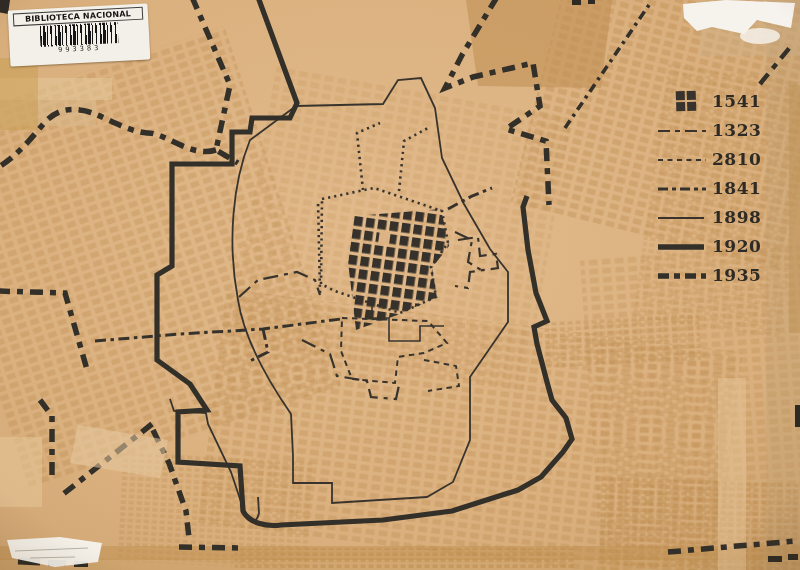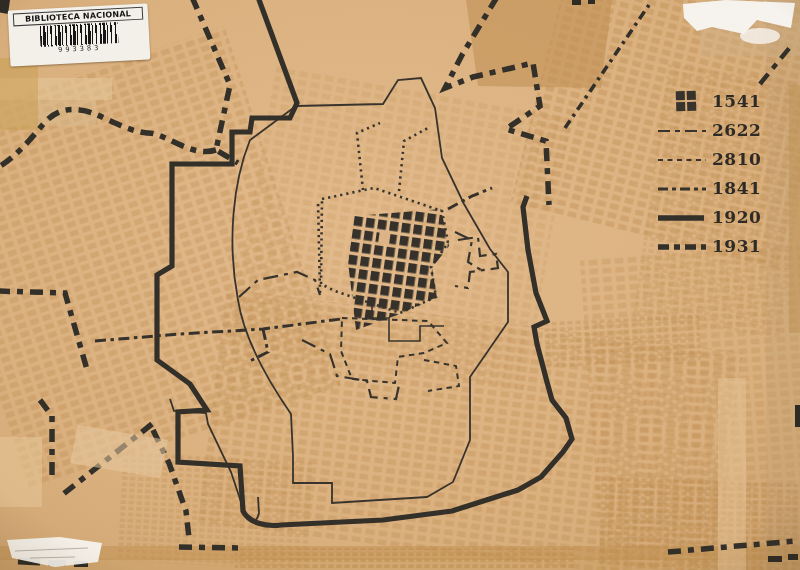--- a/index.html
+++ b/index.html
@@ -178,53 +178,61 @@
           </span>
       </span>
       <span class="lyear">1541</span>
     </div>
     <div class="lrow">
       <span class="lsample">
         <svg width="52" height="18" viewBox="0 0 52 18">
             <line x1="2" y1="10" x2="50" y2="10" stroke="#38342d" stroke-width="2" stroke-dasharray="12 5 5 5"></line>
           </svg>
       </span>
-      <span class="lyear">2622</span>
+      <span class="lyear">1323</span>
     </div>
     <div class="lrow">
       <span class="lsample">
         <svg width="52" height="18" viewBox="0 0 52 18">
             <line x1="2" y1="10" x2="50" y2="10" stroke="#38342d" stroke-width="1.8" stroke-dasharray="5 4.5"></line>
           </svg>
       </span>
       <span class="lyear">2810</span>
     </div>
     <div class="lrow">
       <span class="lsample">
         <svg width="52" height="18" viewBox="0 0 52 18">
             <line x1="2" y1="10" x2="50" y2="10" stroke="#36322b" stroke-width="3" stroke-dasharray="10 4 4 4"></line>
           </svg>
       </span>
       <span class="lyear">1841</span>
     </div>
     <div class="lrow">
       <span class="lsample">
         <svg width="52" height="18" viewBox="0 0 52 18">
+            <line x1="2" y1="10" x2="48" y2="10" stroke="#38342d" stroke-width="2"></line>
+          </svg>
+      </span>
+      <span class="lyear">1898</span>
+    </div>
+    <div class="lrow">
+      <span class="lsample">
+        <svg width="52" height="18" viewBox="0 0 52 18">
             <line x1="2" y1="10" x2="48" y2="10" stroke="#332f29" stroke-width="5.5"></line>
           </svg>
       </span>
       <span class="lyear">1920</span>
     </div>
     <div class="lrow">
       <span class="lsample">
         <svg width="52" height="18" viewBox="0 0 52 18">
             <line x1="2" y1="10" x2="50" y2="10" stroke="#332f29" stroke-width="5.5" stroke-dasharray="11 5 6 5"></line>
           </svg>
       </span>
-      <span class="lyear">1931</span>
+      <span class="lyear">1935</span>
     </div>
   </div>
 
   <div class="sticker">
     <div class="sticker-title">BIBLIOTECA NACIONAL</div>
     <div class="barcode"></div>
     <div class="sticker-num">993383</div>
   </div>
 
 </div>

